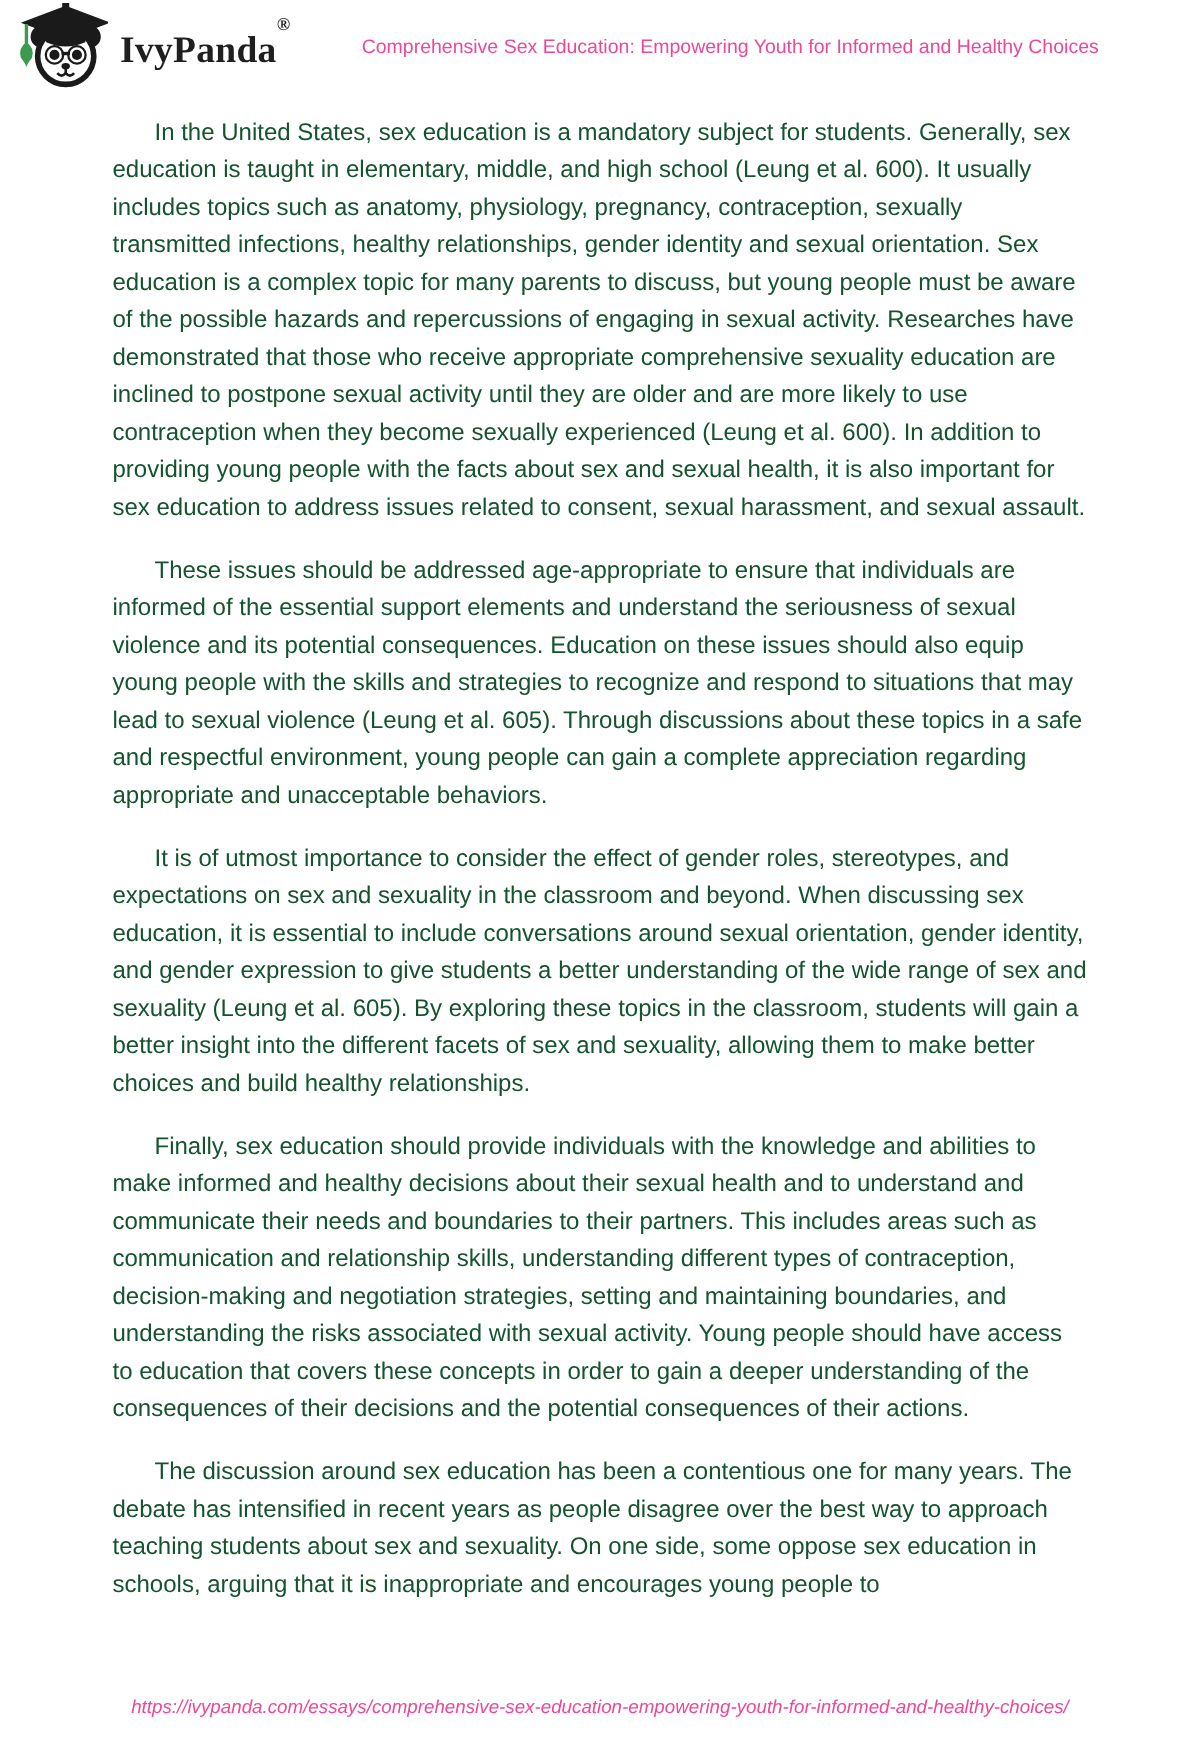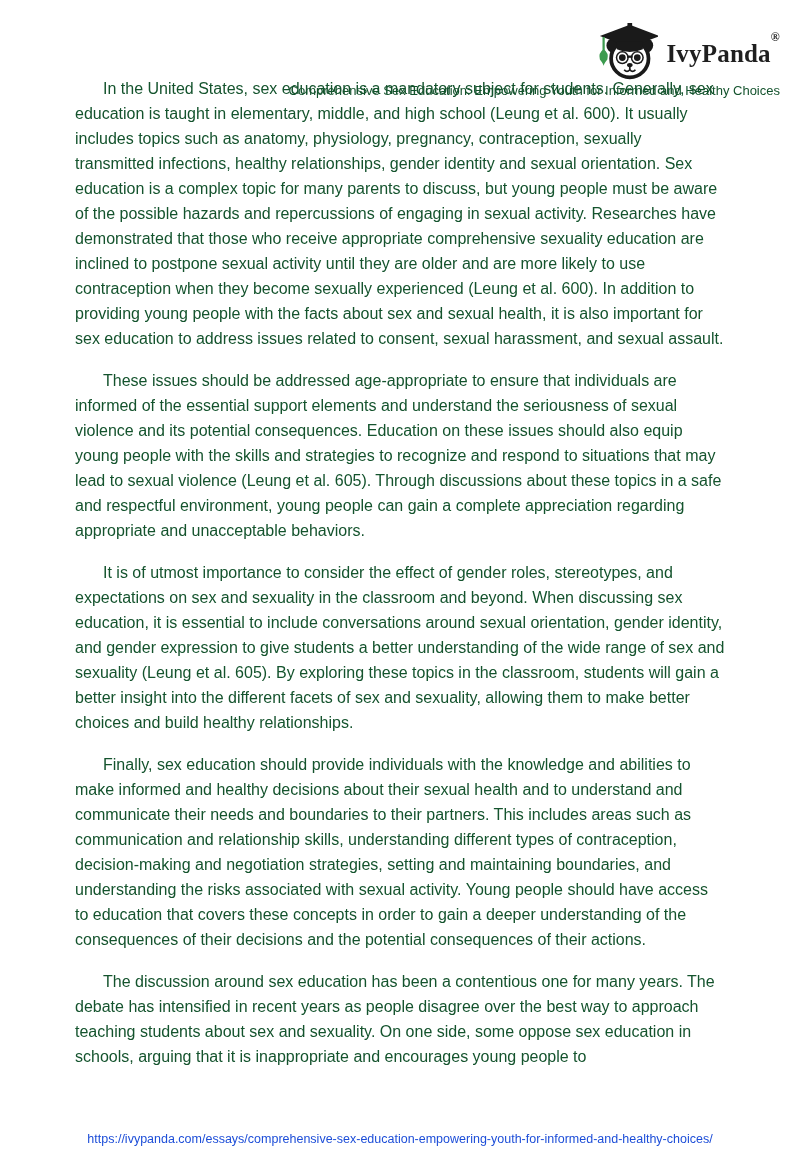--- a/index.html
+++ b/index.html
@@ -7,25 +7,24 @@
     position: relative;
     width: 800px;
     height: 1160px;
     background: #ffffff;
     font-family: "Liberation Sans", sans-serif;
     overflow: hidden;
   }
   
   .header {
     display: flex;
-    align-items: flex-end;
-    padding: 20px 20px 0 10px;
+    align-items: center;
+    padding: 0 20px 0 10px;
     height: 62px;
     box-sizing: border-box;
-    flex-direction: column;
   }
   .logo {
     display: flex;
     align-items: center;
     gap: 8px;
     cursor: pointer;
     flex: 0 0 auto;
   }
   .logo svg { display: block; }
   .logo-text {
@@ -42,21 +41,21 @@
     font-size: 12px;
     color: #1f1f1f;
     vertical-align: super;
     position: relative;
     top: -12px;
   }
   .header-title {
     flex: 1 1 auto;
     text-align: center;
     font-size: 13px;
-    color: #14532d;
+    color: #ec4899;
     line-height: 1.3;
   }
   
   .essay {
     margin: 14px 75px 0 75px;
     width: 650px;
     color: #14532d;
     font-size: 16px;
     line-height: 25px;
     text-align: left;
@@ -68,23 +67,24 @@
   
   .footer {
     position: absolute;
     left: 0;
     right: 0;
     bottom: 13px;
     text-align: center;
   }
   .footer a {
     font-size: 12.5px;
-    color: #1d4ed8;
+    color: #ec4899;
     text-decoration: none;
     cursor: pointer;
+    font-style: italic;
   }
 </style>
 </head>
 <body>
 
 <div class="page">
 
   <div class="header">
     <div class="logo">
       <span>

